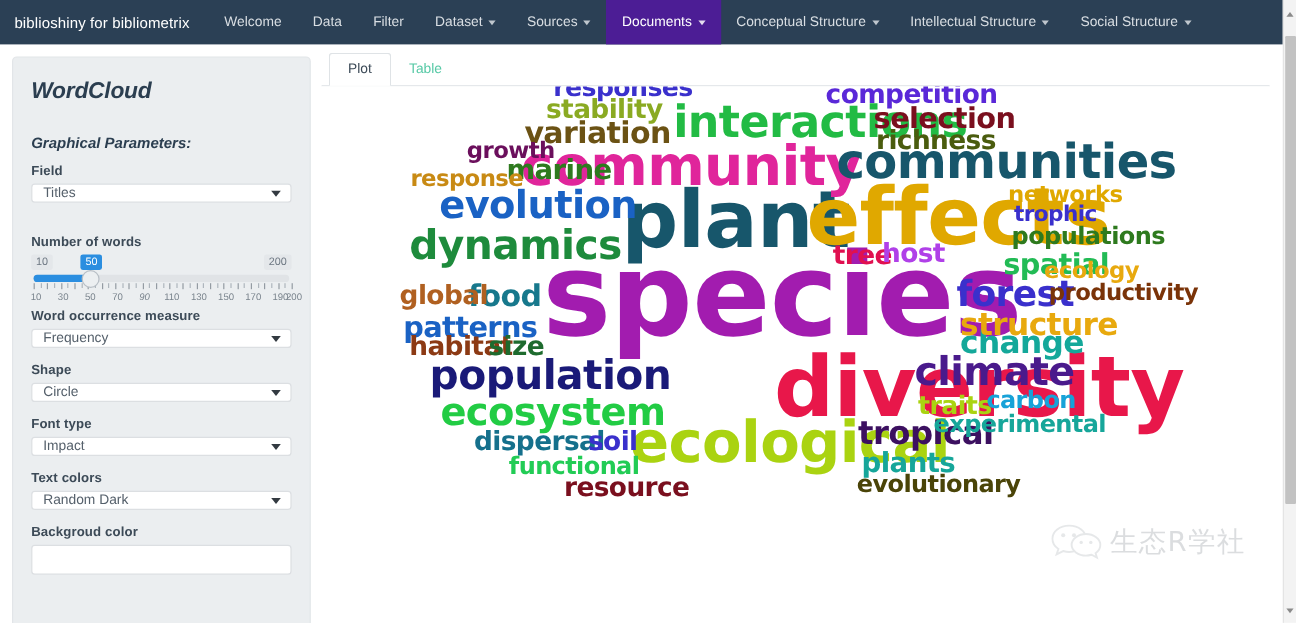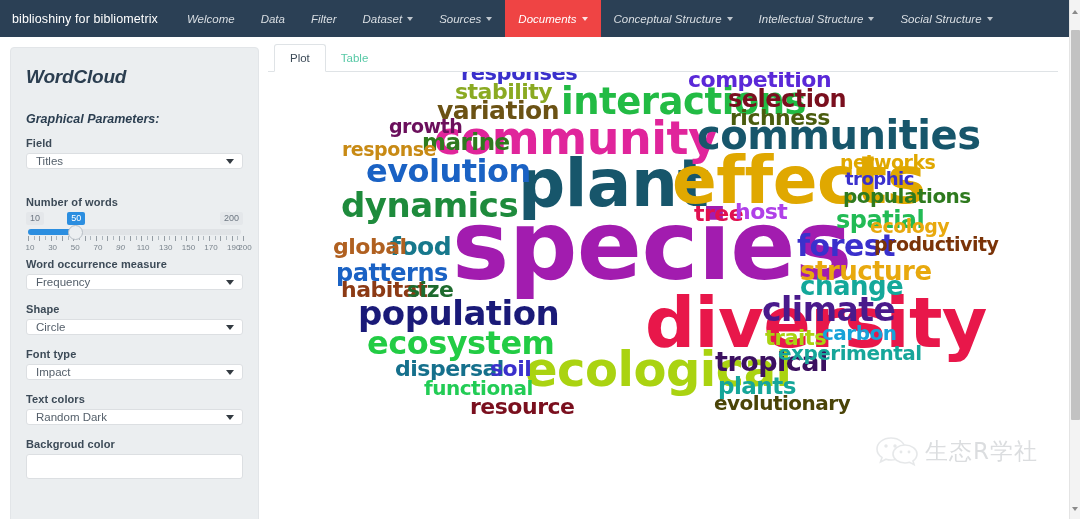--- a/index.html
+++ b/index.html
@@ -28,23 +28,22 @@
     letter-spacing: .1px;
   }
   .nav-item {
     color: #d9dee3;
     font-size: 11.5px;
     padding: 0 13px;
     display: flex; align-items: center;
     white-space: nowrap;
     cursor: pointer;
     user-select: none;
-    font-style: italic;
-  }
-  .nav-item.active { background: #ef4444; color: #ffffff; }
+  }
+  .nav-item.active { background: #4c1d95; color: #ffffff; }
   .caret {
     display: inline-block;
     margin-left: 5px;
     width: 0; height: 0;
     border-left: 3.5px solid transparent;
     border-right: 3.5px solid transparent;
     border-top: 4px solid currentColor;
     opacity: .85;
   }
 

